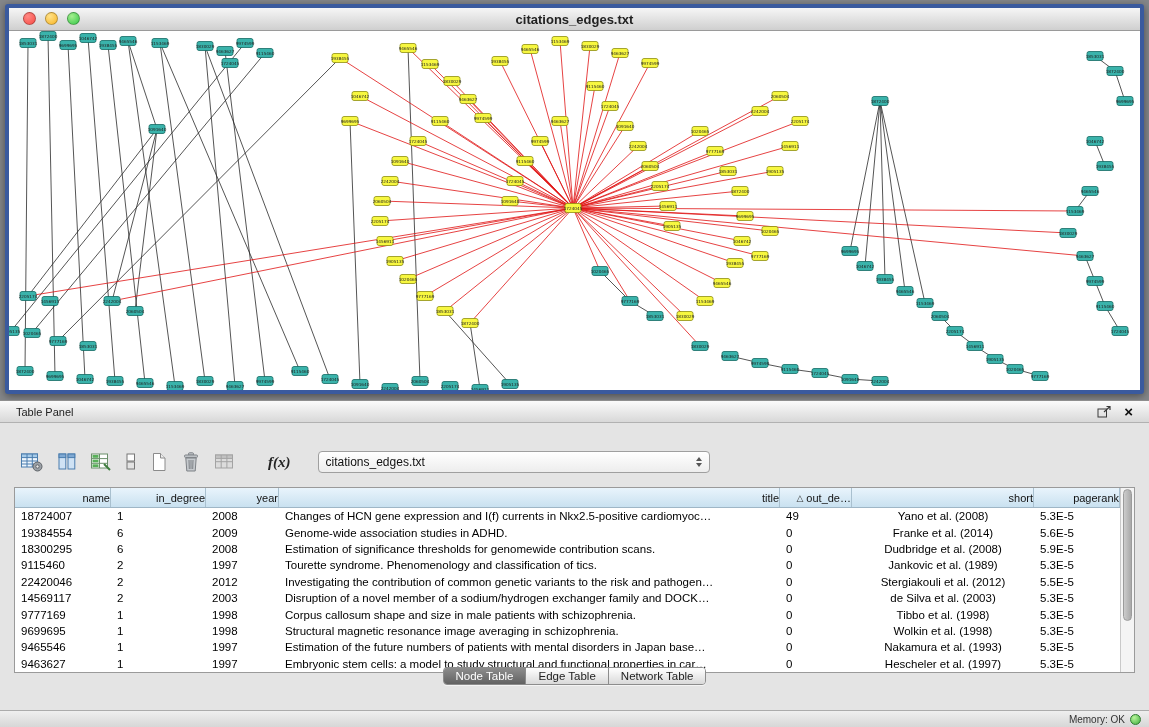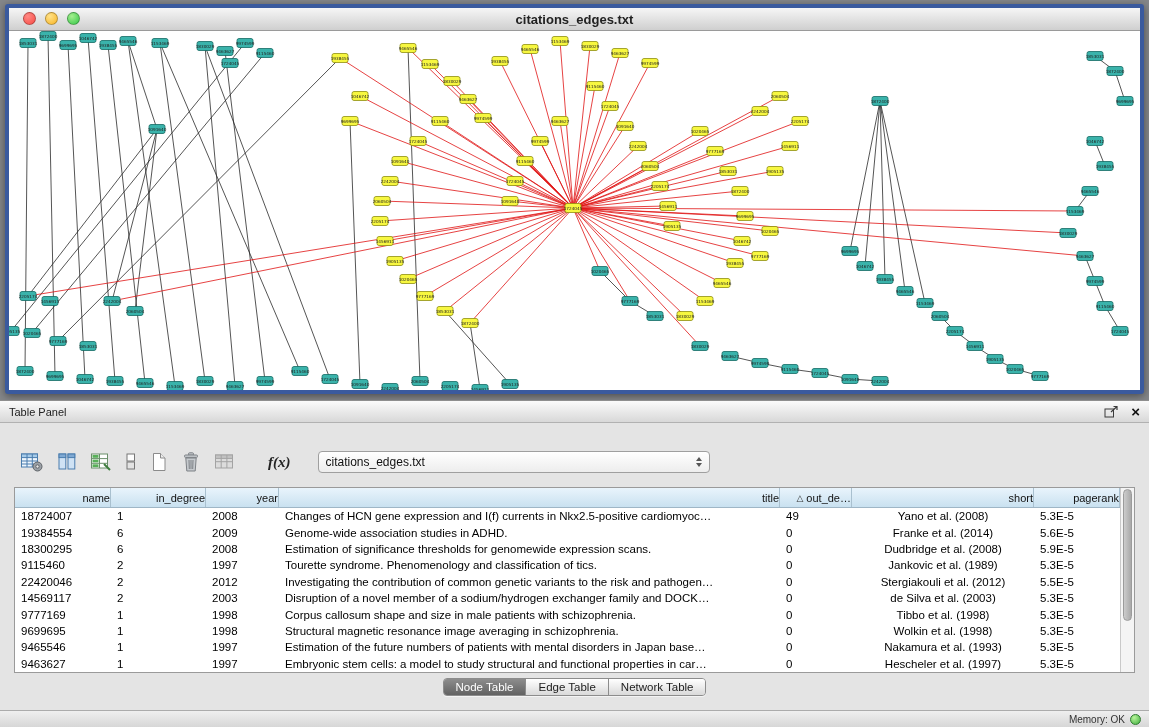--- a/index.html
+++ b/index.html
@@ -10,21 +10,21 @@
   .lights{position:absolute;left:14px;top:4px;display:flex;gap:9px;}
   .light{width:13px;height:13px;border-radius:50%;box-sizing:border-box;border:1px solid rgba(0,0,0,.28);}
   .light.red{background:radial-gradient(circle at 35% 30%, #ff8a85, #f84b45);}
   .light.yellow{background:radial-gradient(circle at 35% 30%, #ffe28a, #f8b525);}
   .light.green{background:radial-gradient(circle at 35% 30%, #a5ef8f, #34c748);}
   .wtitle{flex:1;text-align:center;font-size:13px;font-weight:bold;color:#222;}
   .canvas{position:relative;width:1131px;height:359px;background:#fff;overflow:hidden;}
   .canvas svg{display:block;}
 
   .table-panel{position:absolute;top:400px;left:0;width:1149px;height:310px;background:#e4e4e4;border-top:1px solid #8e8e8e;box-sizing:border-box;}
-  .panel-header{height:21px;background:linear-gradient(#fbfbfb,#d8d8d8);border-bottom:1px solid #b1b1b1;display:flex;align-items:center;padding:0 9px;}
+  .panel-header{height:21px;background:linear-gradient(#fbfbfb,#d8d8d8);border-bottom:1px solid #b1b1b1;display:flex;align-items:center;padding:0 16px;}
   .panel-title{font-size:11px;color:#222;}
   .panel-actions{margin-left:auto;display:flex;align-items:center;gap:12px;}
   .close-x{font-size:15px;font-weight:bold;color:#111;line-height:13px;}
   .toolbar{display:flex;align-items:center;margin:26px 0 0 20px;height:26px;gap:13px;}
   .tool{display:inline-flex;align-items:center;justify-content:center;}
   .fx{font-family:"Liberation Serif",serif;font-style:italic;font-weight:bold;font-size:15px;background:none;border:none;color:#222;padding:0;margin-left:19px;}
   .dropdown{margin-left:14px;width:392px;height:22px;background:linear-gradient(#ffffff,#ededed);border:1px solid #9f9f9f;border-radius:4px;display:flex;align-items:center;padding:0 7px;box-sizing:border-box;font-size:12px;color:#111;}
   .combo-arrows{margin-left:auto;display:flex;flex-direction:column;align-items:center;gap:2px;}
   .caret-up{width:0;height:0;border-left:3.5px solid transparent;border-right:3.5px solid transparent;border-bottom:4.5px solid #555;}
   .caret-down{width:0;height:0;border-left:3.5px solid transparent;border-right:3.5px solid transparent;border-top:4.5px solid #555;}
@@ -35,21 +35,21 @@
   .th{display:flex;align-items:center;justify-content:flex-end;font-size:11px;color:#111;border-right:1px solid #a9c0cf;box-sizing:border-box;gap:3px;overflow:hidden;white-space:nowrap;}
   .sort{font-size:9px;color:#333;}
   .tbody{flex:1;overflow:hidden;}
   .tr{display:flex;height:16.4px;align-items:center;}
   .td{font-size:11.5px;color:#000;padding-left:6px;white-space:nowrap;overflow:hidden;box-sizing:border-box;}
   .c0{width:96px}.c1{width:95px}.c2{width:73px}.c3{flex:1;min-width:0}.c4{width:72px}.c5{width:182px}.c6{width:86px}
   .td.c5{text-align:center;padding-left:0;}
   .vscroll{width:13px;background:#f4f4f4;border-left:1px solid #c9c9c9;position:relative;flex-shrink:0;}
   .vthumb{position:absolute;top:1px;left:1.5px;width:9px;height:72%;background:linear-gradient(90deg,#cccccc,#a9a9a9);border-radius:5px;border:1px solid #9b9b9b;box-sizing:border-box;}
 
-  .tabs-row{position:absolute;top:277px;left:0;width:100%;display:flex;justify-content:center;}
+  .tabs-row{position:absolute;top:266px;left:0;width:100%;display:flex;justify-content:center;}
   .tabset{display:inline-flex;border:1px solid #8c8c8c;border-radius:4px;overflow:hidden;box-shadow:0 1px 0 rgba(255,255,255,.6);}
   .tab{padding:2px 12px;font-size:11.5px;background:linear-gradient(#ffffff,#d9d9d9);color:#222;border-right:1px solid #8c8c8c;}
   .tab:last-child{border-right:none;}
   .tab.active{background:linear-gradient(#8d8d8d,#626262);color:#fff;}
 
   .statusbar{position:absolute;bottom:0;left:0;width:1149px;height:17px;background:linear-gradient(#efefef,#d7d7d7);border-top:1px solid #ababab;display:flex;align-items:center;justify-content:flex-end;padding-right:8px;box-sizing:border-box;gap:5px;}
   .mem-label{font-size:10px;color:#333;text-align:right;}
   .mem-dot{width:11px;height:11px;border-radius:50%;background:radial-gradient(circle at 35% 30%,#b9f59a,#3fae3f);border:1px solid #2f7c2f;box-sizing:border-box;}
 </style>
 </head>
@@ -840,21 +840,21 @@
               <div class="td c2">2009</div>
               <div class="td c3">Genome-wide association studies in ADHD.</div>
               <div class="td c4">0</div>
               <div class="td c5">Franke et al. (2014)</div>
               <div class="td c6">5.6E-5</div>
             </div>
             <div class="tr">
               <div class="td c0">18300295</div>
               <div class="td c1">6</div>
               <div class="td c2">2008</div>
-              <div class="td c3">Estimation of significance thresholds for genomewide expression scans.</div>
+              <div class="td c3">Estimation of significance thresholds for genomewide contribution scans.</div>
               <div class="td c4">0</div>
               <div class="td c5">Dudbridge et al. (2008)</div>
               <div class="td c6">5.9E-5</div>
             </div>
             <div class="tr">
               <div class="td c0">9115460</div>
               <div class="td c1">2</div>
               <div class="td c2">1997</div>
               <div class="td c3">Tourette syndrome. Phenomenology and classification of tics.</div>
               <div class="td c4">0</div>

